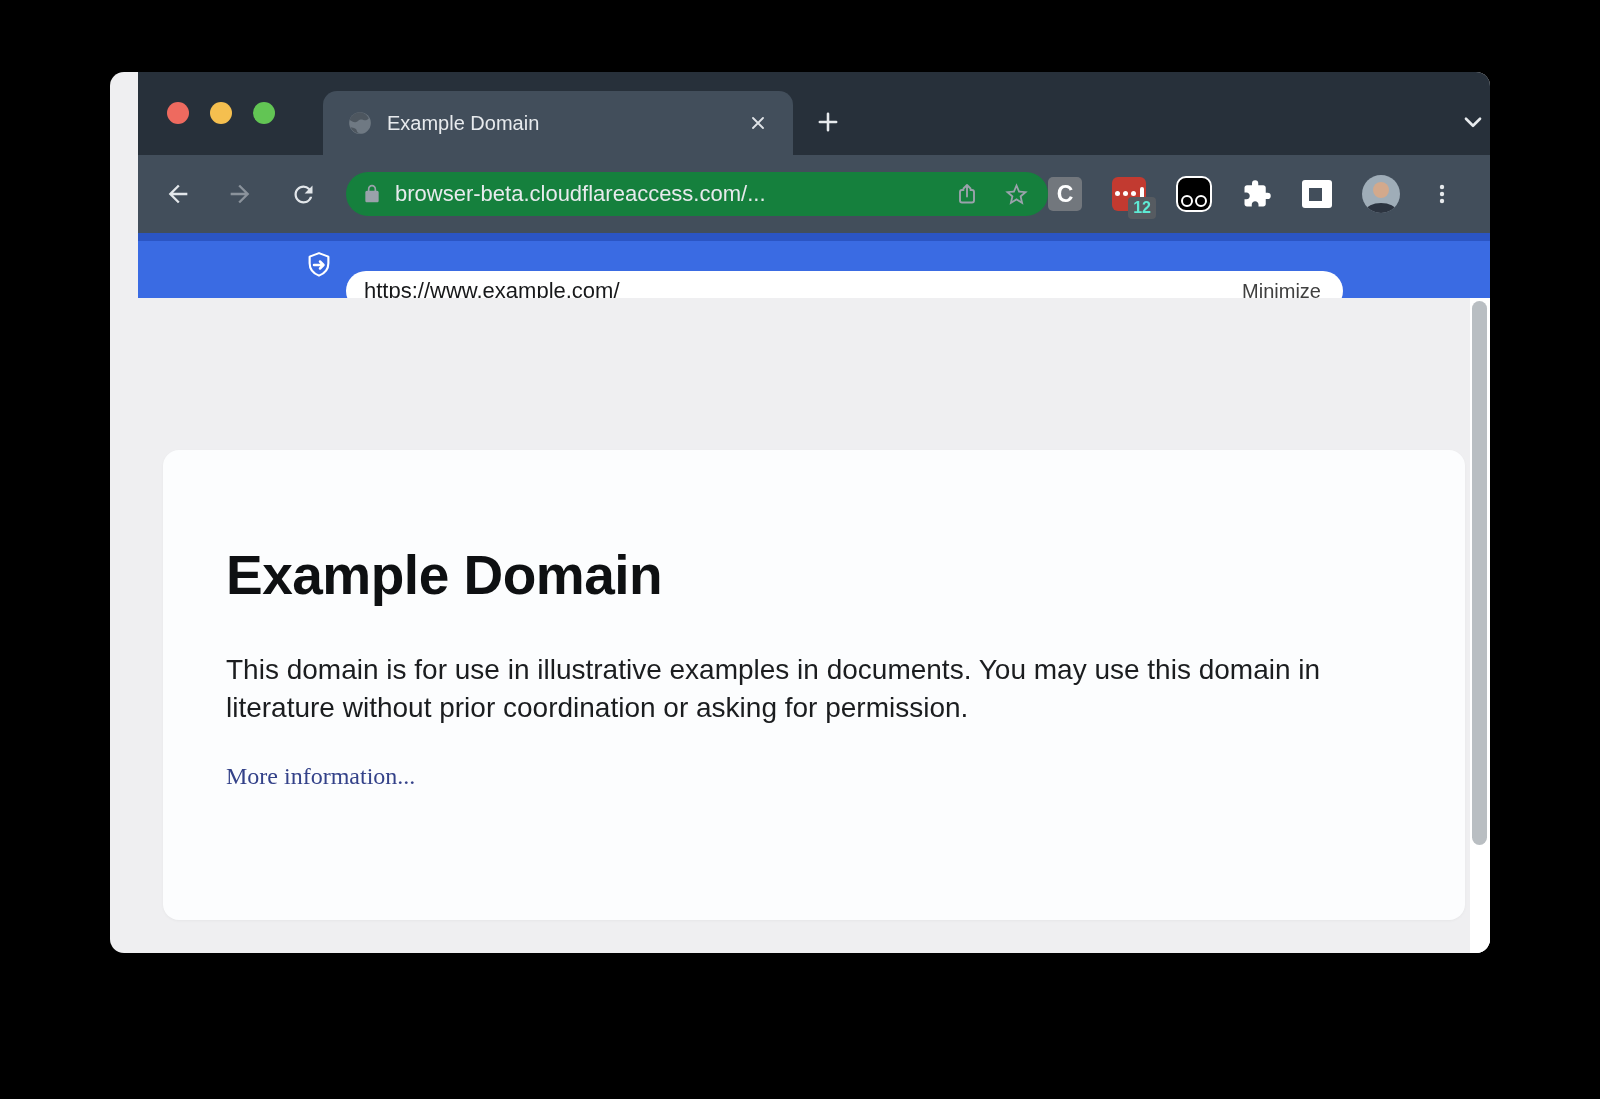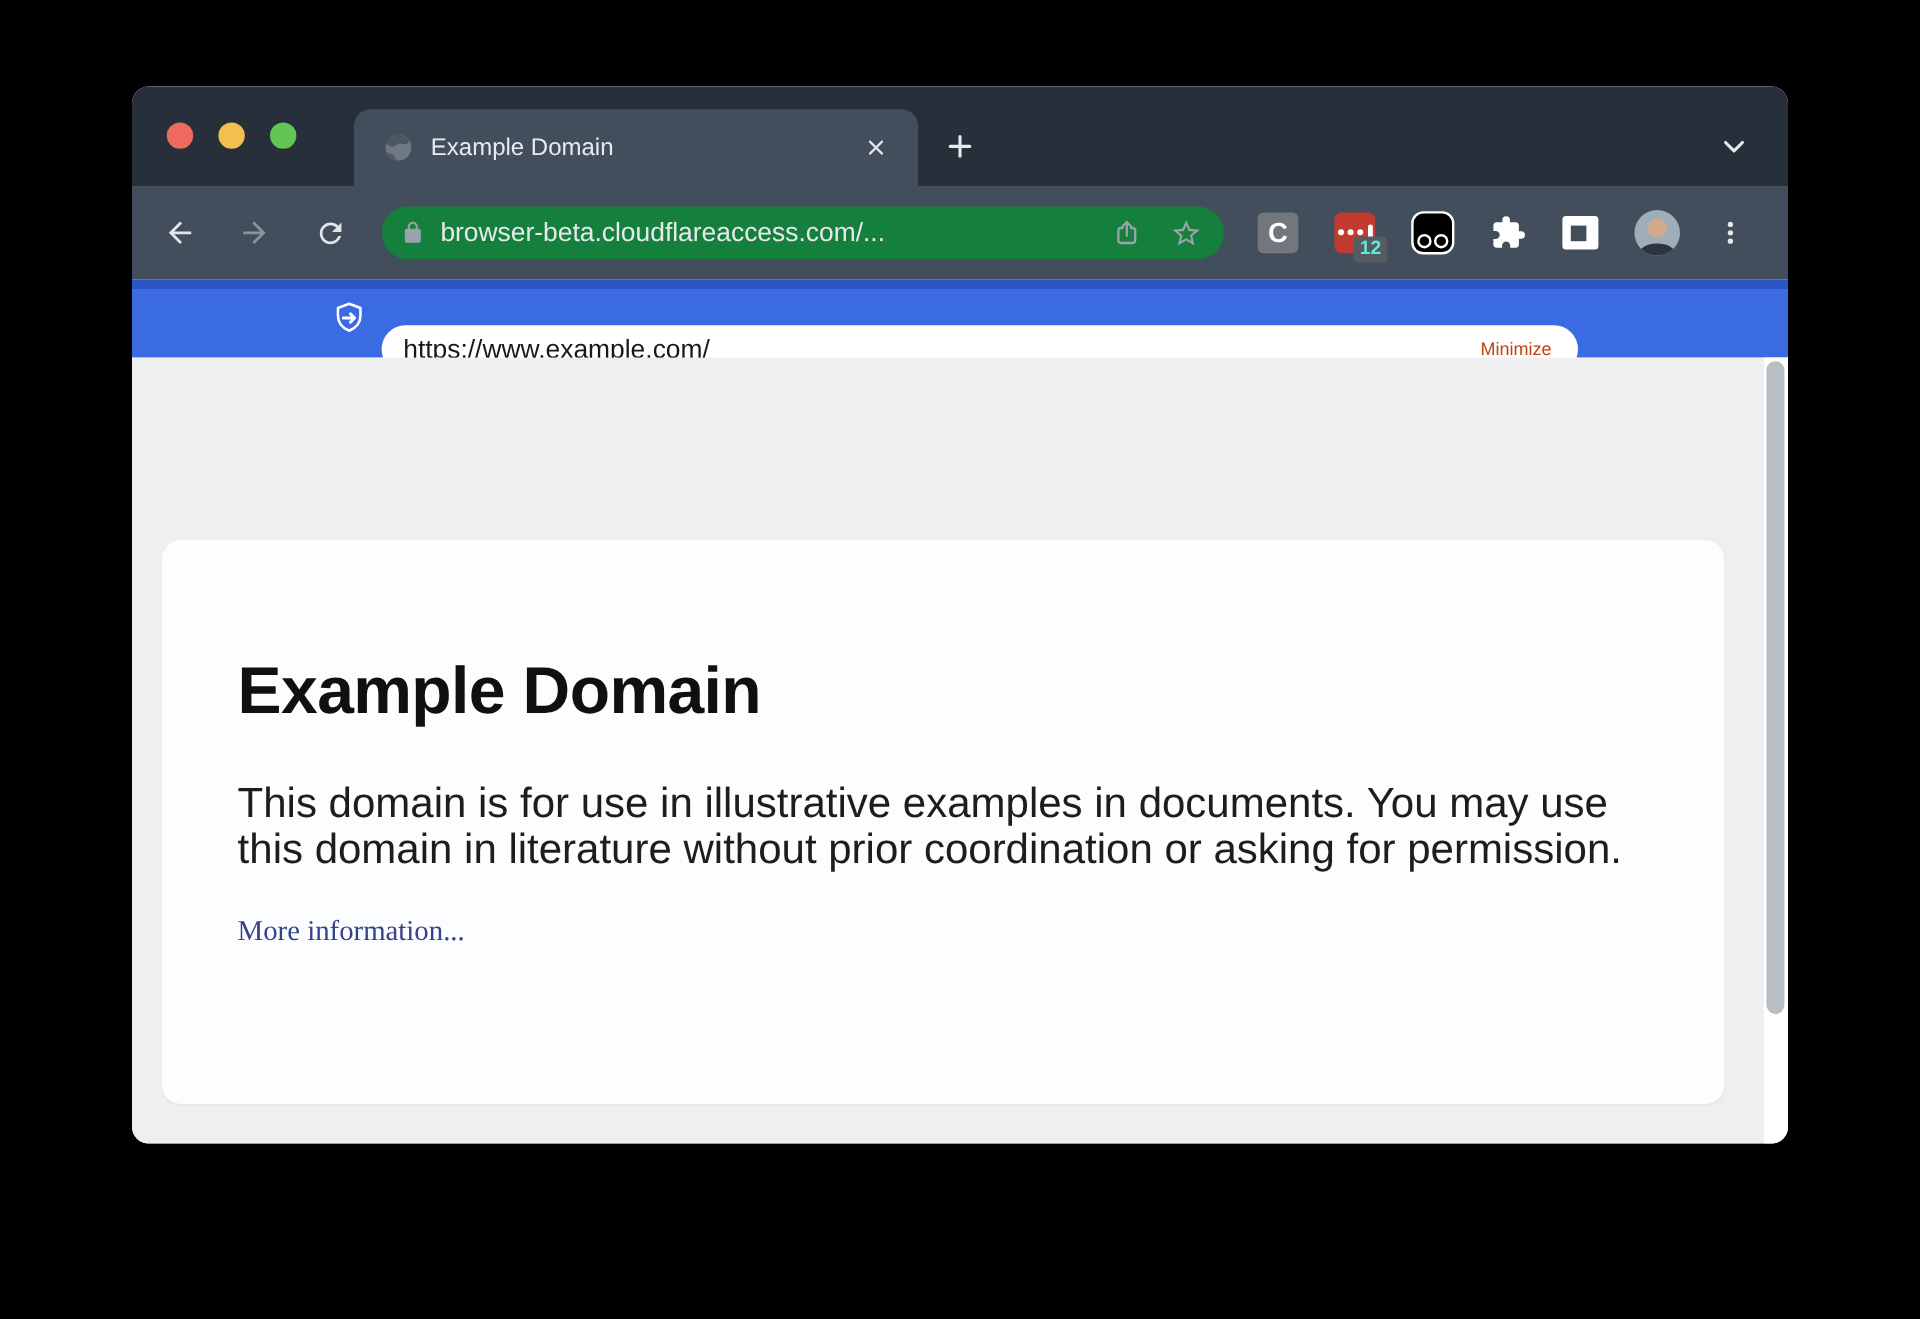--- a/index.html
+++ b/index.html
@@ -2,21 +2,21 @@
 <html><head>
 <meta charset="utf-8">
 <style>
   * { box-sizing: border-box; margin: 0; padding: 0; }
   html, body { width: 1600px; height: 1099px; background: #000; overflow: hidden; }
   body { font-family: "Liberation Sans", "DejaVu Sans", sans-serif; position: relative; }
 
   .window {
     position: absolute; left: 110px; top: 72px; width: 1380px; height: 881px;
     border-radius: 14px; overflow: hidden; background: #efeff1;
-    display: flex; flex-direction: column;
+    display: flex; flex-direction: column; padding-left: 28px;
   }
 
   
   .titlebar { position: relative; height: 83px; background: #27303a; flex: 0 0 auto; }
   .traffic { position: absolute; left: 29px; top: 30px; display: flex; gap: 21px; }
   .traffic .light { width: 22px; height: 22px; border-radius: 50%; }
   .light.red { background: #ee6a5f; }
   .light.yellow { background: #f5bf4f; }
   .light.green { background: #62c554; }
 
@@ -86,34 +86,34 @@
   .isolation-bar {
     position: relative; height: 65px; flex: 0 0 auto;
     background: linear-gradient(180deg, #2b55c4 0px, #2b55c4 8px, #3a6be3 8px);
   }
   .shield { position: absolute; left: 166px; top: 17px; display: flex; }
   .iso-pill {
     position: absolute; left: 208px; top: 10px; width: 997px; height: 40px;
     background: #fff; border-radius: 20px; display: flex; align-items: center; padding: 0 22px 0 18px; margin-top: 28px;
   }
   .iso-url { flex: 1; font-size: 22px; color: #17181a; white-space: nowrap; overflow: hidden; }
-  .iso-minimize { font-size: 15px; color: #c2410c; }
+  .iso-minimize { font-size: 20px; color: #404040; }
 
   
   .content { position: relative; flex: 1; background: #efeff1; }
   .scroll-track { position: absolute; right: 0; top: 0; bottom: 0; width: 20px; background: #ffffff; }
   .scroll-thumb { position: absolute; left: 2px; top: 3px; width: 15px; height: 544px; background: #b9bec2; border-radius: 8px; }
 
   .card {
     position: absolute; left: 25px; top: 152px; width: 1302px; height: 470px;
     background: #fcfdfe; border-radius: 16px; padding: 94px 60px 0 63px;
     box-shadow: 0 1px 3px rgba(0,0,0,0.04);
   }
   .card h1 { font-size: 55px; font-weight: 700; color: #0e1012; letter-spacing: -0.5px; line-height: 1.15; }
-  .card p { margin-top: 44px; font-size: 35px; line-height: 38px; color: #1b1d1f; max-width: 1155px; }
+  .card p { margin-top: 44px; font-size: 28px; line-height: 38px; color: #1b1d1f; max-width: 1155px; }
   .card a { display: inline-block; margin-top: 36px; font-size: 24px; color: #344289; text-decoration: none; cursor: pointer; font-family: Liberation Serif, serif; }
 
   .icon-btn { cursor: pointer; }
   svg { display: block; }
 </style>
 </head>
 <body>
 
 <div class="window">
 

